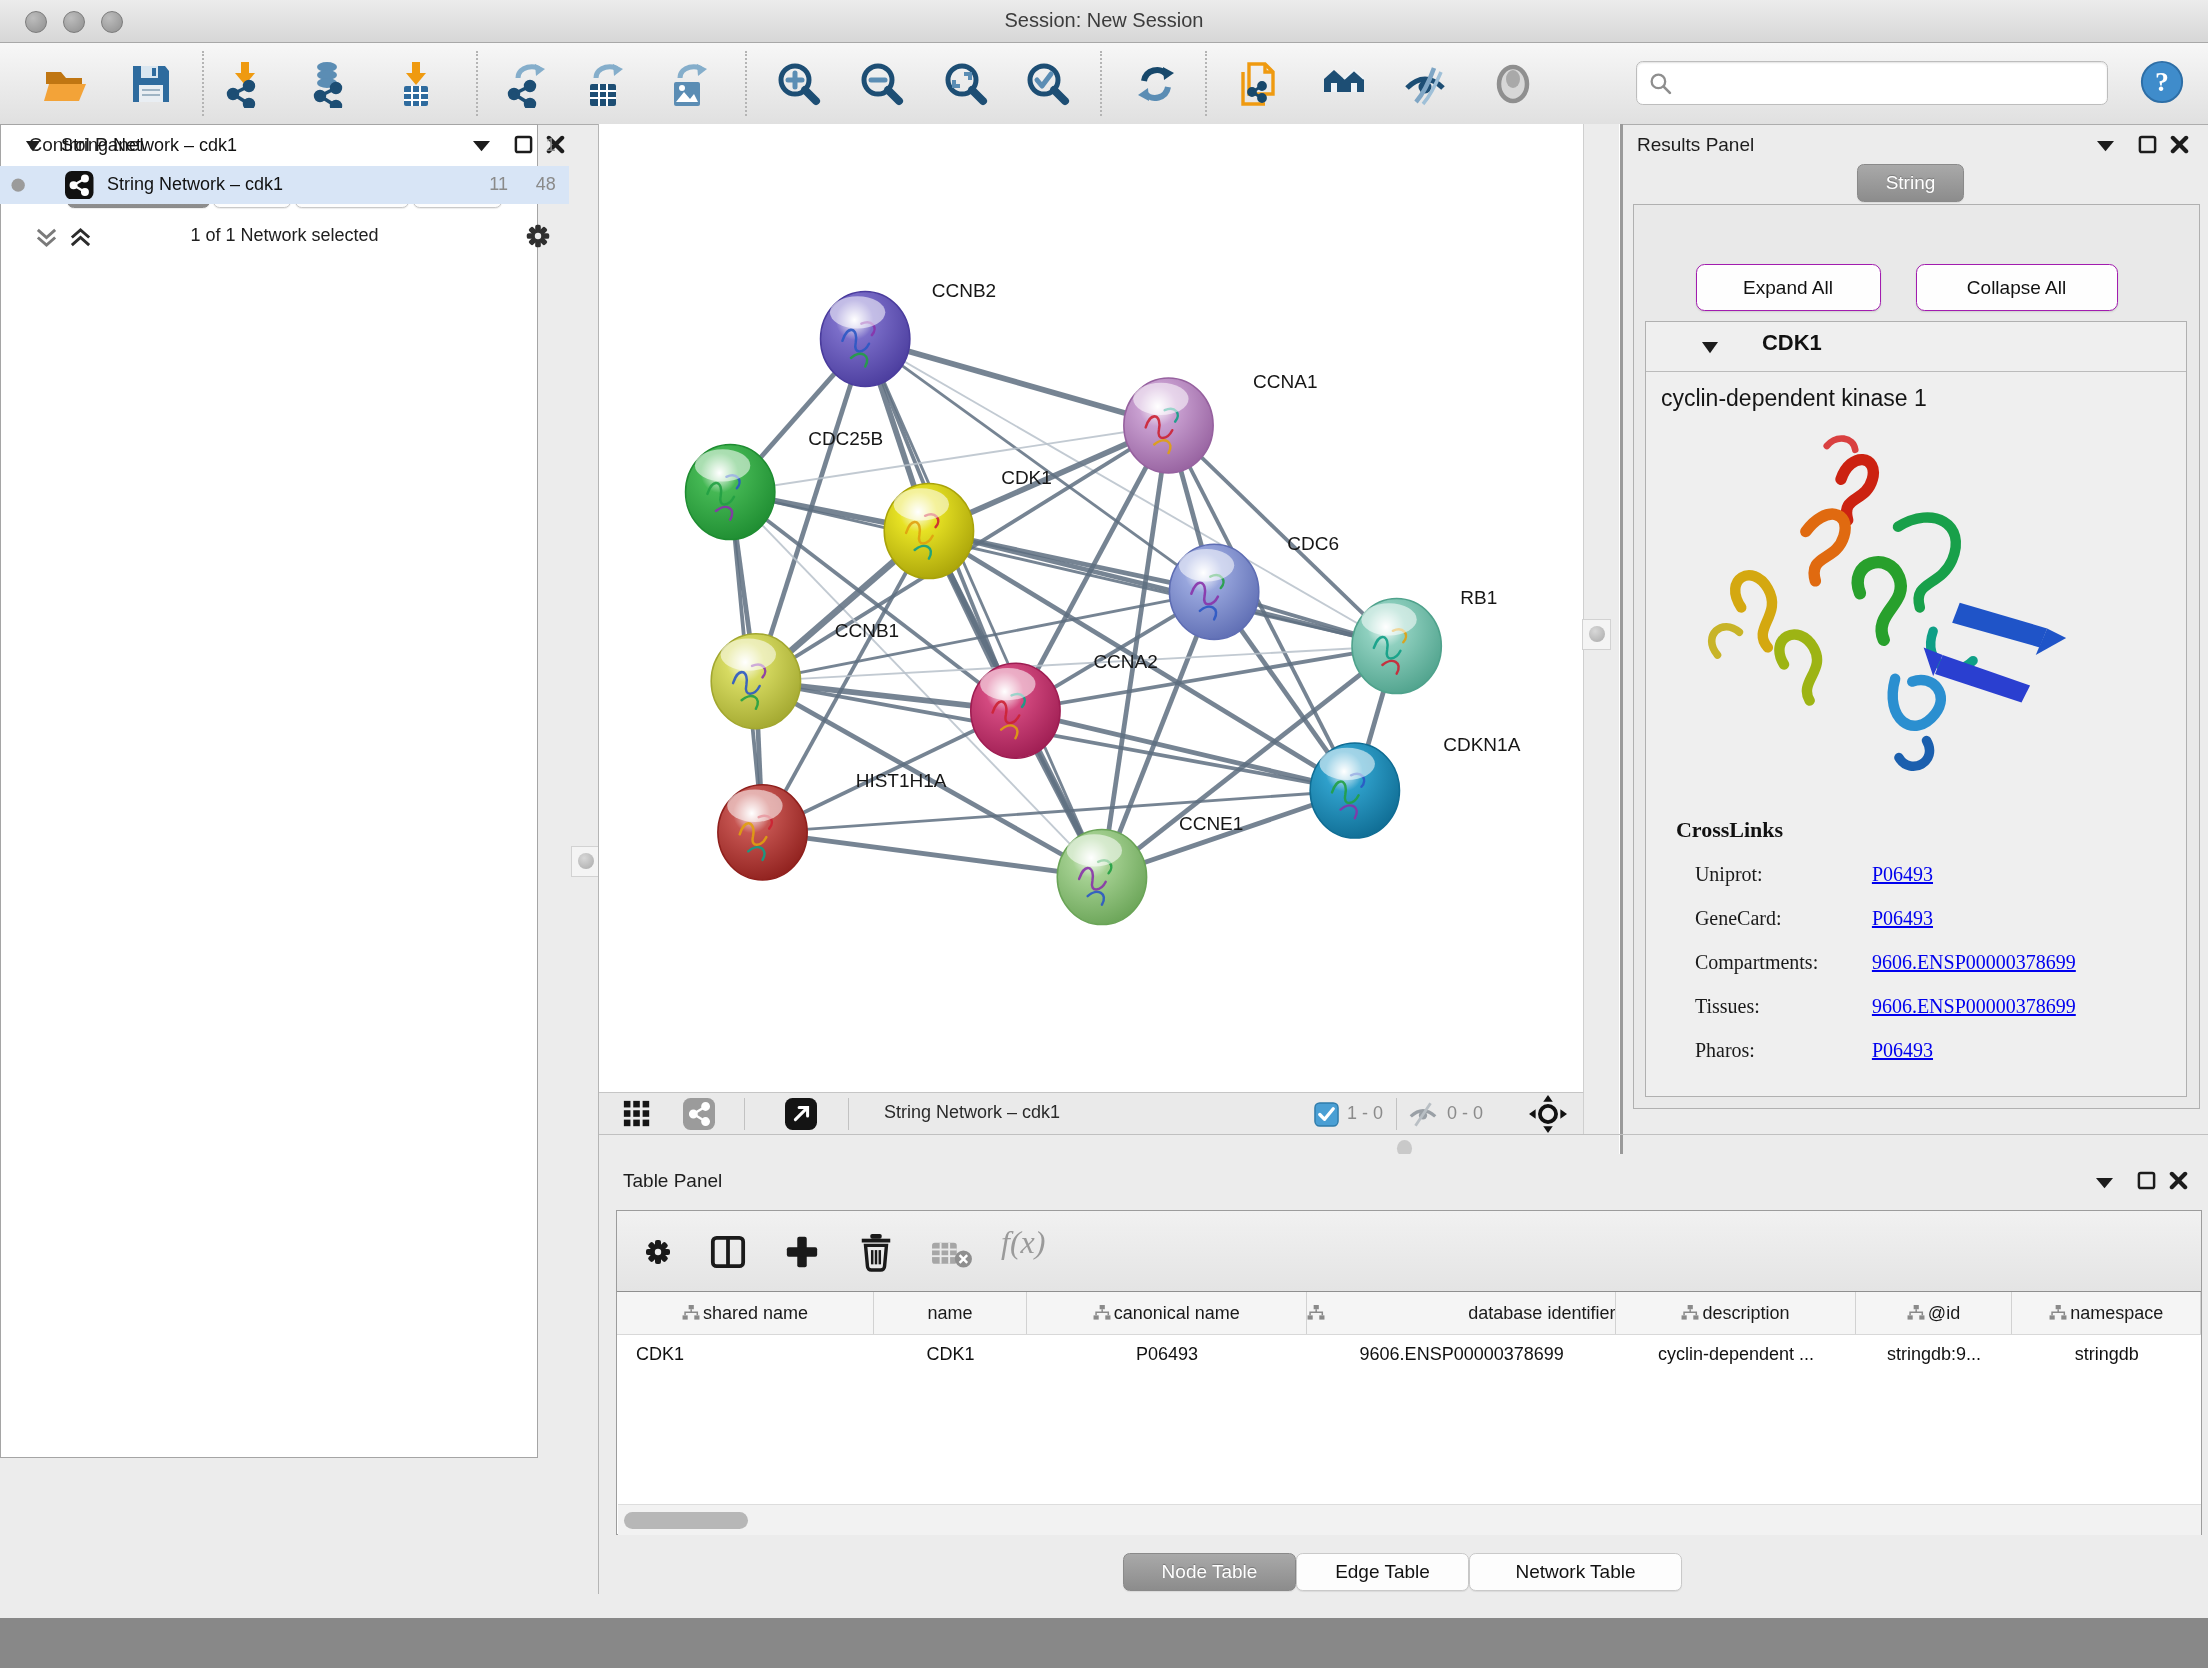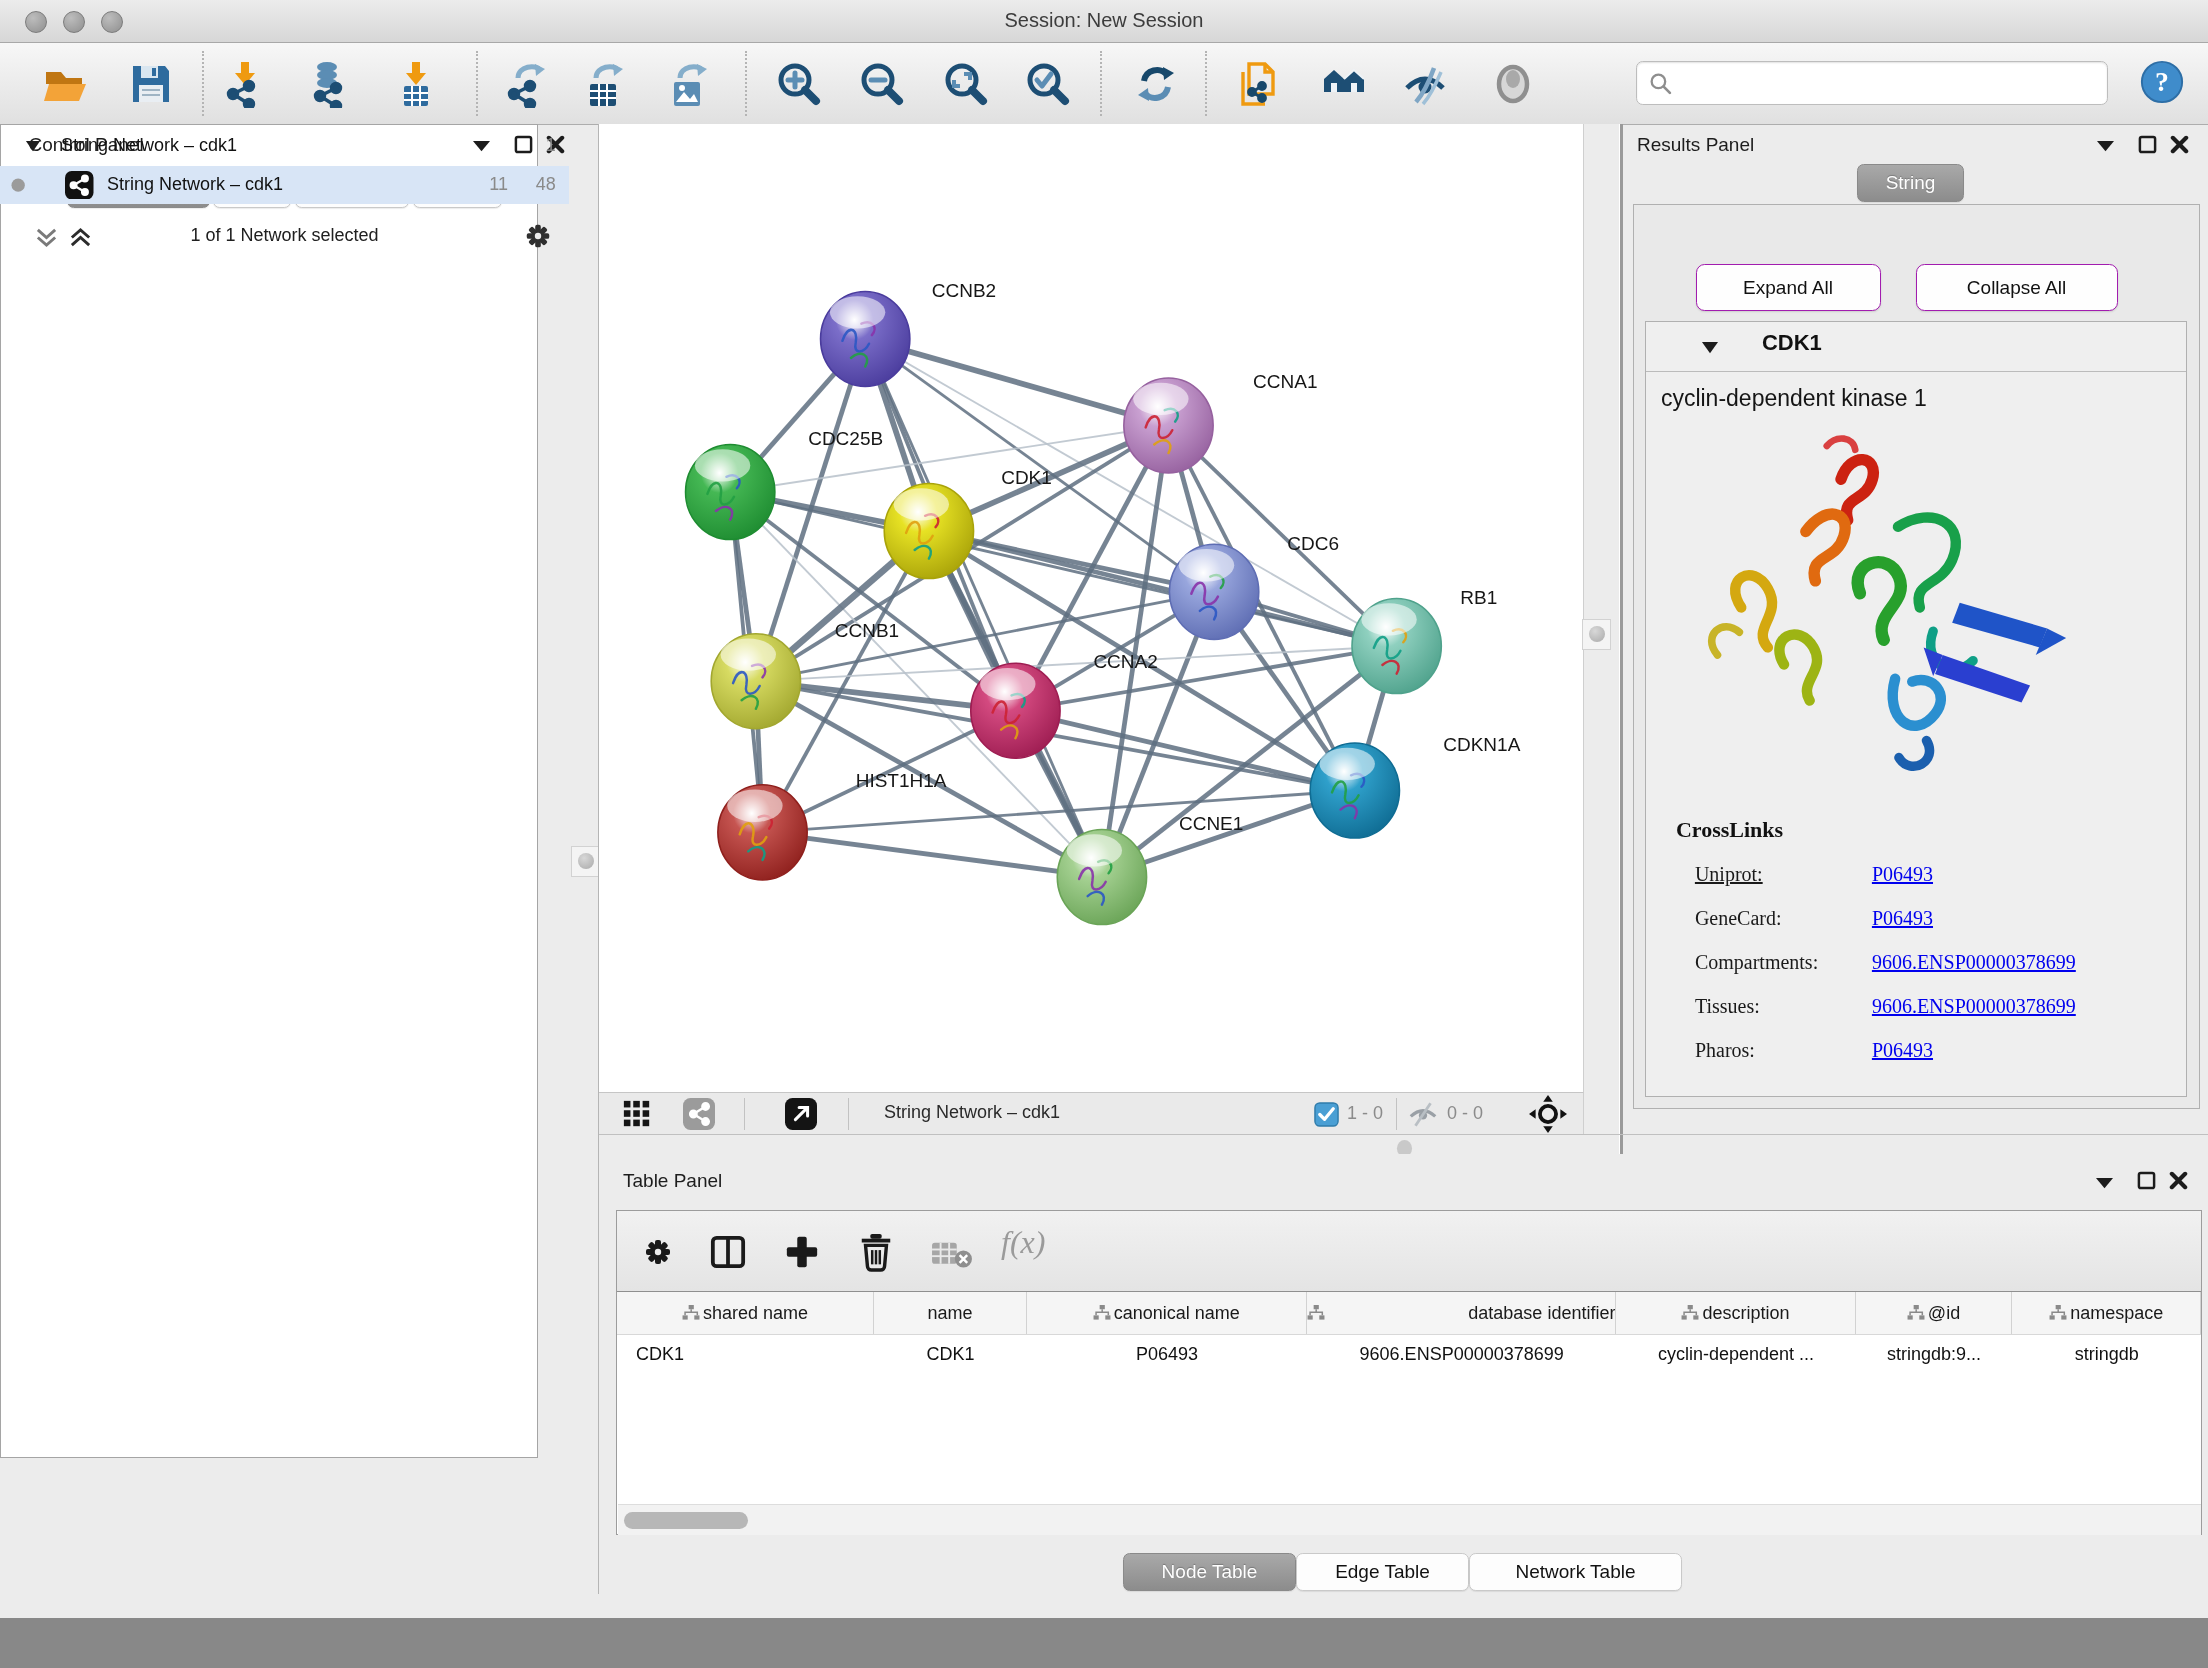--- a/index.html
+++ b/index.html
@@ -698,21 +698,21 @@
           </g>
           <path d="M290 185 L382 212 L374 232 L282 206 Z" fill="#1f54c8"></path>
           <path d="M382 212 L402 222 L370 240 Z" fill="#1f54c8"></path>
           <path d="M272 240 L364 272 L355 290 L264 260 Z" fill="#2a3fd0"></path>
           <path d="M272 240 L252 232 L262 262 Z" fill="#2a3fd0"></path>
         </svg>
 
         <div class="abs serif" style="left:30px;top:495px;font-size:22px;font-weight:bold;color:#111">CrossLinks</div>
         <div id="crosslinks-rows" class="abs" style="left:49px;top:533px;width:476px">
             <div style="position: relative; height: 44px;">
-              <span class="serif xl-label" style="position: absolute; left: 0px; top: 7.6px; text-decoration: underline;">Uniprot:</span>
+              <span class="serif xl-label" style="position: absolute; left: 0px; top: 7.6px;">Uniprot:</span>
               <span class="serif xl-value" style="position: absolute; left: 177px; top: 7.6px;">P06493</span>
             </div>
             <div style="position: relative; height: 44px;">
               <span class="serif xl-label" style="position: absolute; left: 0px; top: 7.6px;">GeneCard:</span>
               <span class="serif xl-value" style="position: absolute; left: 177px; top: 7.6px;">P06493</span>
             </div>
             <div style="position: relative; height: 44px;">
               <span class="serif xl-label" style="position: absolute; left: 0px; top: 7.6px;">Compartments:</span>
               <span class="serif xl-value" style="position: absolute; left: 177px; top: 7.6px;">9606.ENSP00000378699</span>
             </div>

